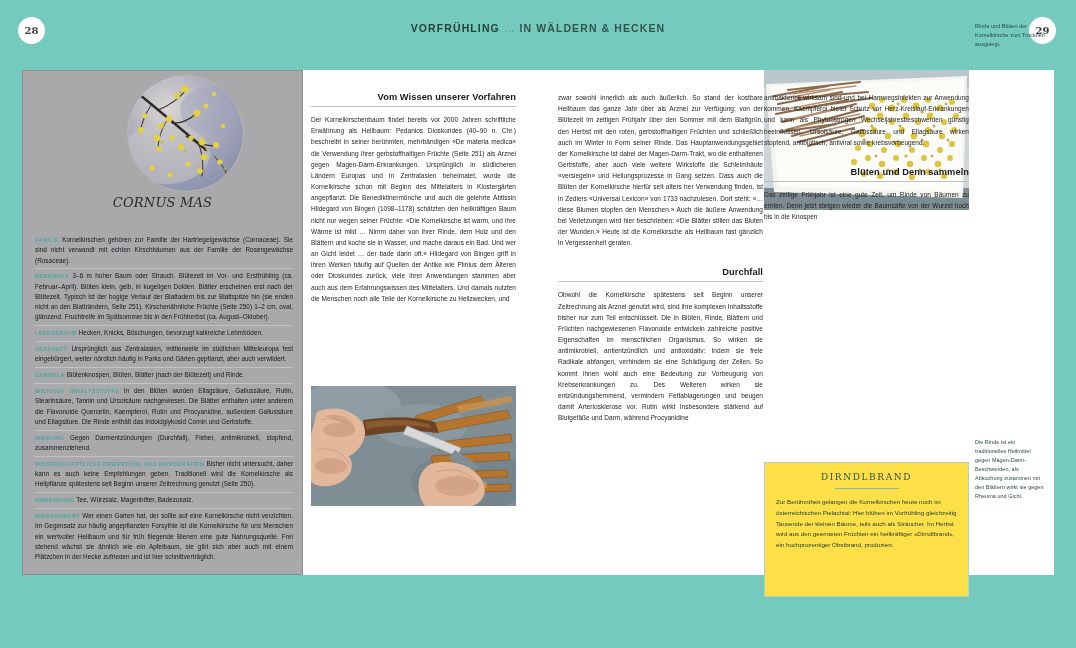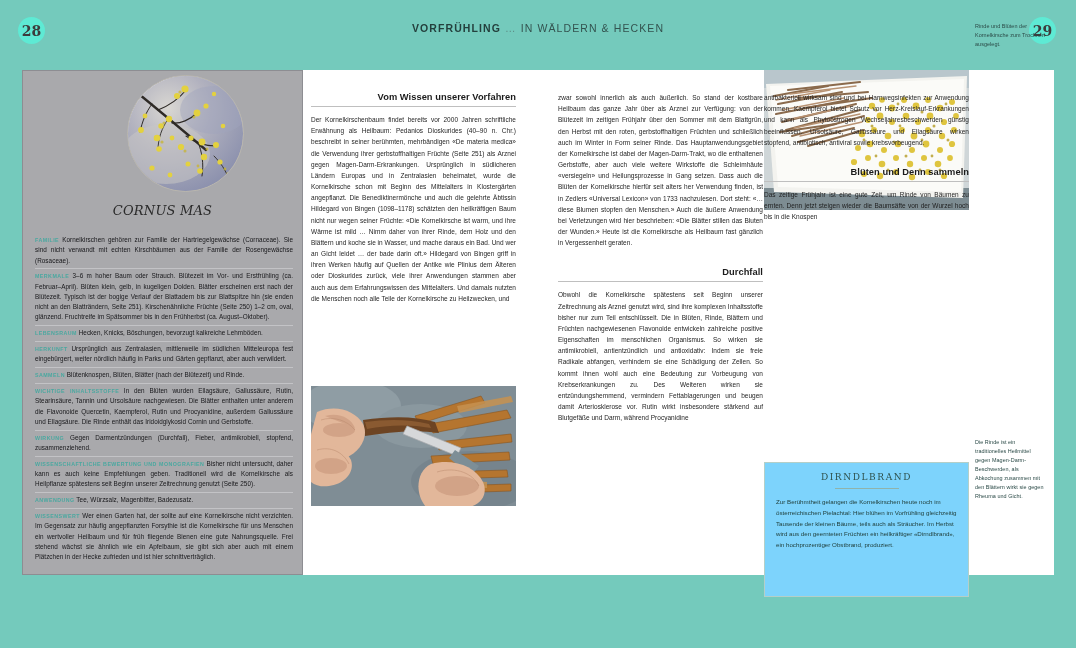--- a/index.html
+++ b/index.html
@@ -16,26 +16,26 @@
   .header{
     position:absolute;left:0;top:18px;width:1076px;height:20px;
     text-align:center;
   }
   .header .rh{
     font-size:10.5px;letter-spacing:1.1px;color:#2e4e4a;
     display:inline-block;
   }
   .header .rh .b{font-weight:bold;color:#24403d;}
   .header .rh .dots{color:#5d8d86;}
-  .header .rh .n{font-weight:normal;color:#33534f;}
+  .header .rh .n{font-weight:bold;color:#33534f;}
 
   .folio{
     position:absolute;width:27px;height:27px;border-radius:50%;
-    background:#5eead4;color:#3c3c3c;
-    font-size:14px;font-weight:bold;
+    background:#ffffff;color:#3c3c3c;
+    font-size:10px;font-weight:bold;
     display:flex;align-items:center;justify-content:center;
     font-family:"DejaVu Serif", serif;
   }
   .folio.left{left:18px;top:17px;}
   .folio.right{left:1029px;top:17px;}
 
   
   .plate{
     position:absolute;left:22px;top:70px;width:281px;height:505px;
     background:#a9a9ac;border:1px solid #8d8d92;
@@ -51,21 +51,21 @@
   .roundel svg{position:absolute;left:0;top:0;}
   .titleblock{
     position:absolute;left:0;top:118px;width:100%;text-align:center;
   }
   .ttl{
     font-family:"DejaVu Serif", serif;
     font-size:15px;font-weight:bold;color:#232323;letter-spacing:.3px;
   }
   .sub{
     font-family:"DejaVu Serif", serif;font-style:italic;
-    font-size:13px;color:#2a2a2a;margin-top:14px;letter-spacing:.2px;
+    font-size:13px;color:#2a2a2a;margin-top:6px;letter-spacing:.2px;
   }
 
   .facts{
     position:absolute;left:12px;top:162px;width:258px;
   }
   .fact{
     font-size:6.35px;line-height:1.62;color:#17171a;
     text-align:justify;
     padding:2.0px 0 2.6px 0;
     border-top:1px solid #c3c3c6;
@@ -112,21 +112,21 @@
     position:absolute;width:72px;
     font-size:5.45px;line-height:1.66;color:#2b4a47;
     letter-spacing:.05px;
   }
   .cap-top{left:675px;top:22px;}
   .cap-bot{left:675px;top:438px;}
 
   
   .infobox{
     position:absolute;left:461px;top:392px;width:205px;height:135px;
-    background:#7dd3fc;border:1px solid #b4cfc8;box-sizing:border-box;
+    background:#fde047;border:1px solid #b4cfc8;box-sizing:border-box;
     padding:9px 11px 10px 11px;
   }
   .infobox .ib-ttl{
     text-align:center;font-size:9px;letter-spacing:1.6px;color:#2f524d;
     font-family:"DejaVu Serif", serif;
   }
   .infobox .ib-rule{
     width:64px;height:1px;background:#8fb3ab;margin:6px auto 8px auto;
   }
   .infobox p{

